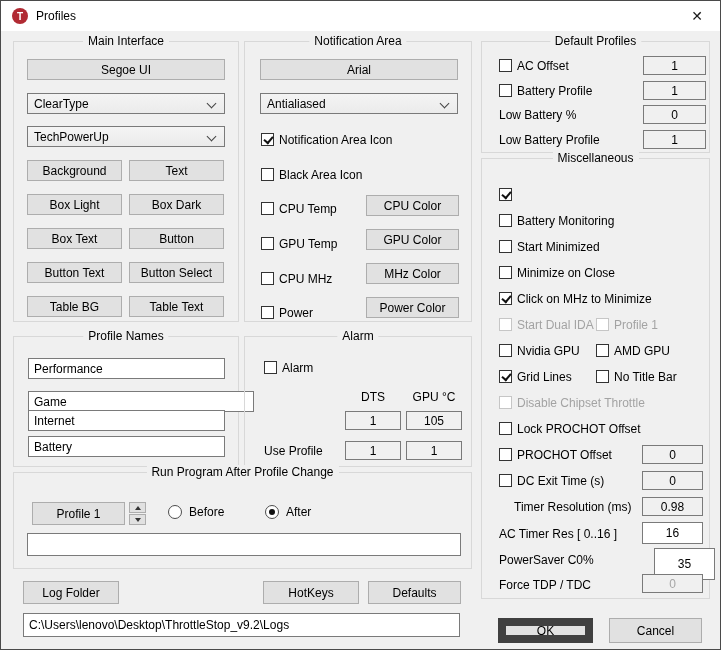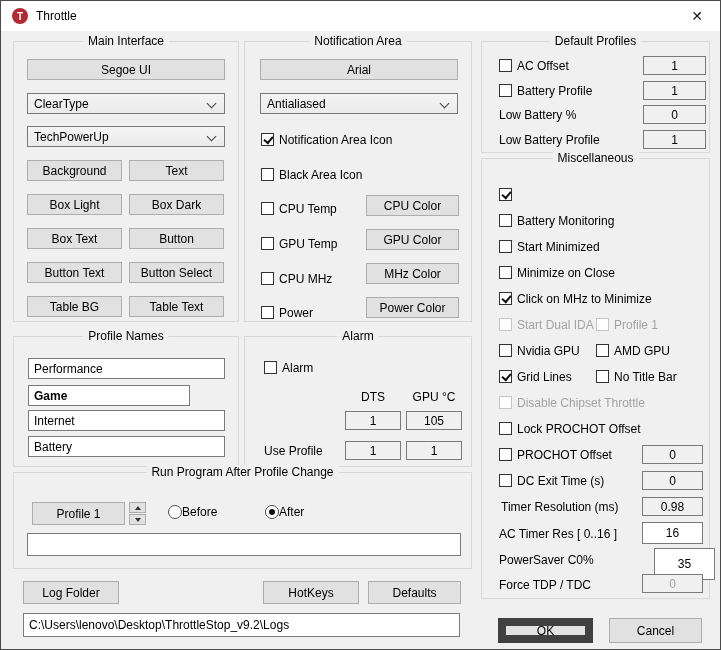--- a/index.html
+++ b/index.html
@@ -38,41 +38,41 @@
                   border-left:2px solid #111; border-bottom:2px solid #111; transform:rotate(-50deg); }
   .cbrow.dis .cb { border-color:#c6c6c6; }
   .cbrow.dis .lbl { color:#a3a3a3; }
   .mlabel { position:absolute; height:15px; display:flex; align-items:center; }
   .field { position:absolute; background:#f0f0f0; border:1px solid #7a7a7a;
            display:flex; align-items:center; justify-content:center; }
   .field.white { background:#fff; }
   .field.distext { color:#a6a6a6; }
   .tinput { position:absolute; background:#fff; border:1px solid #7a7a7a; font-family:inherit;
             font-size:12px; padding-left:5px; outline:none; }
-  .radio-row { position:absolute; display:flex; align-items:center; gap:0; cursor:pointer; }
+  .radio-row { position:absolute; display:flex; align-items:center; gap:7px; cursor:pointer; }
   .radio { width:14px; height:14px; border:1px solid #4d4d4d; border-radius:50%; background:#fff;
            position:relative; flex:none; }
   .radio.sel::after { content:""; position:absolute; left:3px; top:3px; width:6px; height:6px;
                       border-radius:50%; background:#111; }
   .spin { position:absolute; width:17px; height:23px; }
   .spin-btn { position:absolute; left:0; width:17px; height:11px; background:#e1e1e1;
               border:1px solid #adadad; display:flex; align-items:center; justify-content:center; cursor:pointer; }
   .tri-up { width:0; height:0; border-left:3px solid transparent; border-right:3px solid transparent;
             border-bottom:4px solid #333; }
   .tri-dn { width:0; height:0; border-left:3px solid transparent; border-right:3px solid transparent;
             border-top:4px solid #333; }
 </style>
 </head>
 <body>
 
 <div class="window">
 
   <div class="titlebar">
     <div class="app-icon">T</div>
-    <div class="title-text">Throttle</div>
+    <div class="title-text">Profiles</div>
     <div class="close-btn">✕</div>
   </div>
 
   <div class="group" style="left:243px;top:40px;width:228px;height:281px">
     <span class="group-title">Notification Area</span>
     <div class="btn" style="left:15px;top:17px;width:198px;height:21px">Arial</div>
     <div class="combo" style="left:15px;top:51px;width:198px;height:21px">
       <span>Antialiased</span>
       <span class="chev"></span>
     </div>
@@ -203,34 +203,34 @@
     <div class="cbrow" style="left:17px;top:288px">
       <span class="cb"></span>
       <span class="lbl">PROCHOT Offset</span>
     </div>
     <div class="field" style="left:160px;top:286px;width:61px;height:19px">0</div>
     <div class="cbrow" style="left:17px;top:314px">
       <span class="cb"></span>
       <span class="lbl">DC Exit Time (s)</span>
     </div>
     <div class="field" style="left:160px;top:312px;width:61px;height:19px">0</div>
-    <div class="mlabel" style="left:19px;top:340px">Timer Resolution (ms)</div>
+    <div class="mlabel" style="left:32px;top:340px">Timer Resolution (ms)</div>
     <div class="field" style="left:160px;top:338px;width:61px;height:19px">0.98</div>
     <div class="mlabel" style="left:17px;top:367px">AC Timer Res [ 0..16 ]</div>
     <div class="field white" style="left:160px;top:363px;width:61px;height:22px">16</div>
     <div class="mlabel" style="left:17px;top:393px">PowerSaver C0%</div>
     <div class="field white" style="left:172px;top:389px;width:61px;height:32px">35</div>
     <div class="mlabel" style="left:17px;top:418px">Force TDP / TDC</div>
     <div class="field distext" style="left:160px;top:415px;width:61px;height:19px">0</div>
   </div>
 
   <div class="group" style="left:12px;top:335px;width:226px;height:131px">
     <span class="group-title">Profile Names</span>
     <input class="tinput" style="left: 14px; top: 21px; width: 197px; height: 21px;" value="Performance">
-    <input class="tinput" style="left: 14px; top: 48px; width: 162px; height: 21px; font-weight: bold;" value="Game">
+    <input class="tinput" style="left: 14px; top: 54px; width: 226px; height: 21px;" value="Game">
     <input class="tinput" style="left: 14px; top: 73px; width: 197px; height: 21px;" value="Internet">
     <input class="tinput" style="left: 14px; top: 99px; width: 197px; height: 21px;" value="Battery">
   </div>
 
   <div class="group" style="left:243px;top:335px;width:228px;height:131px">
     <span class="group-title">Alarm</span>
     <div class="cbrow" style="left:19px;top:23px">
       <span class="cb"></span>
       <span class="lbl">Alarm</span>
     </div>

